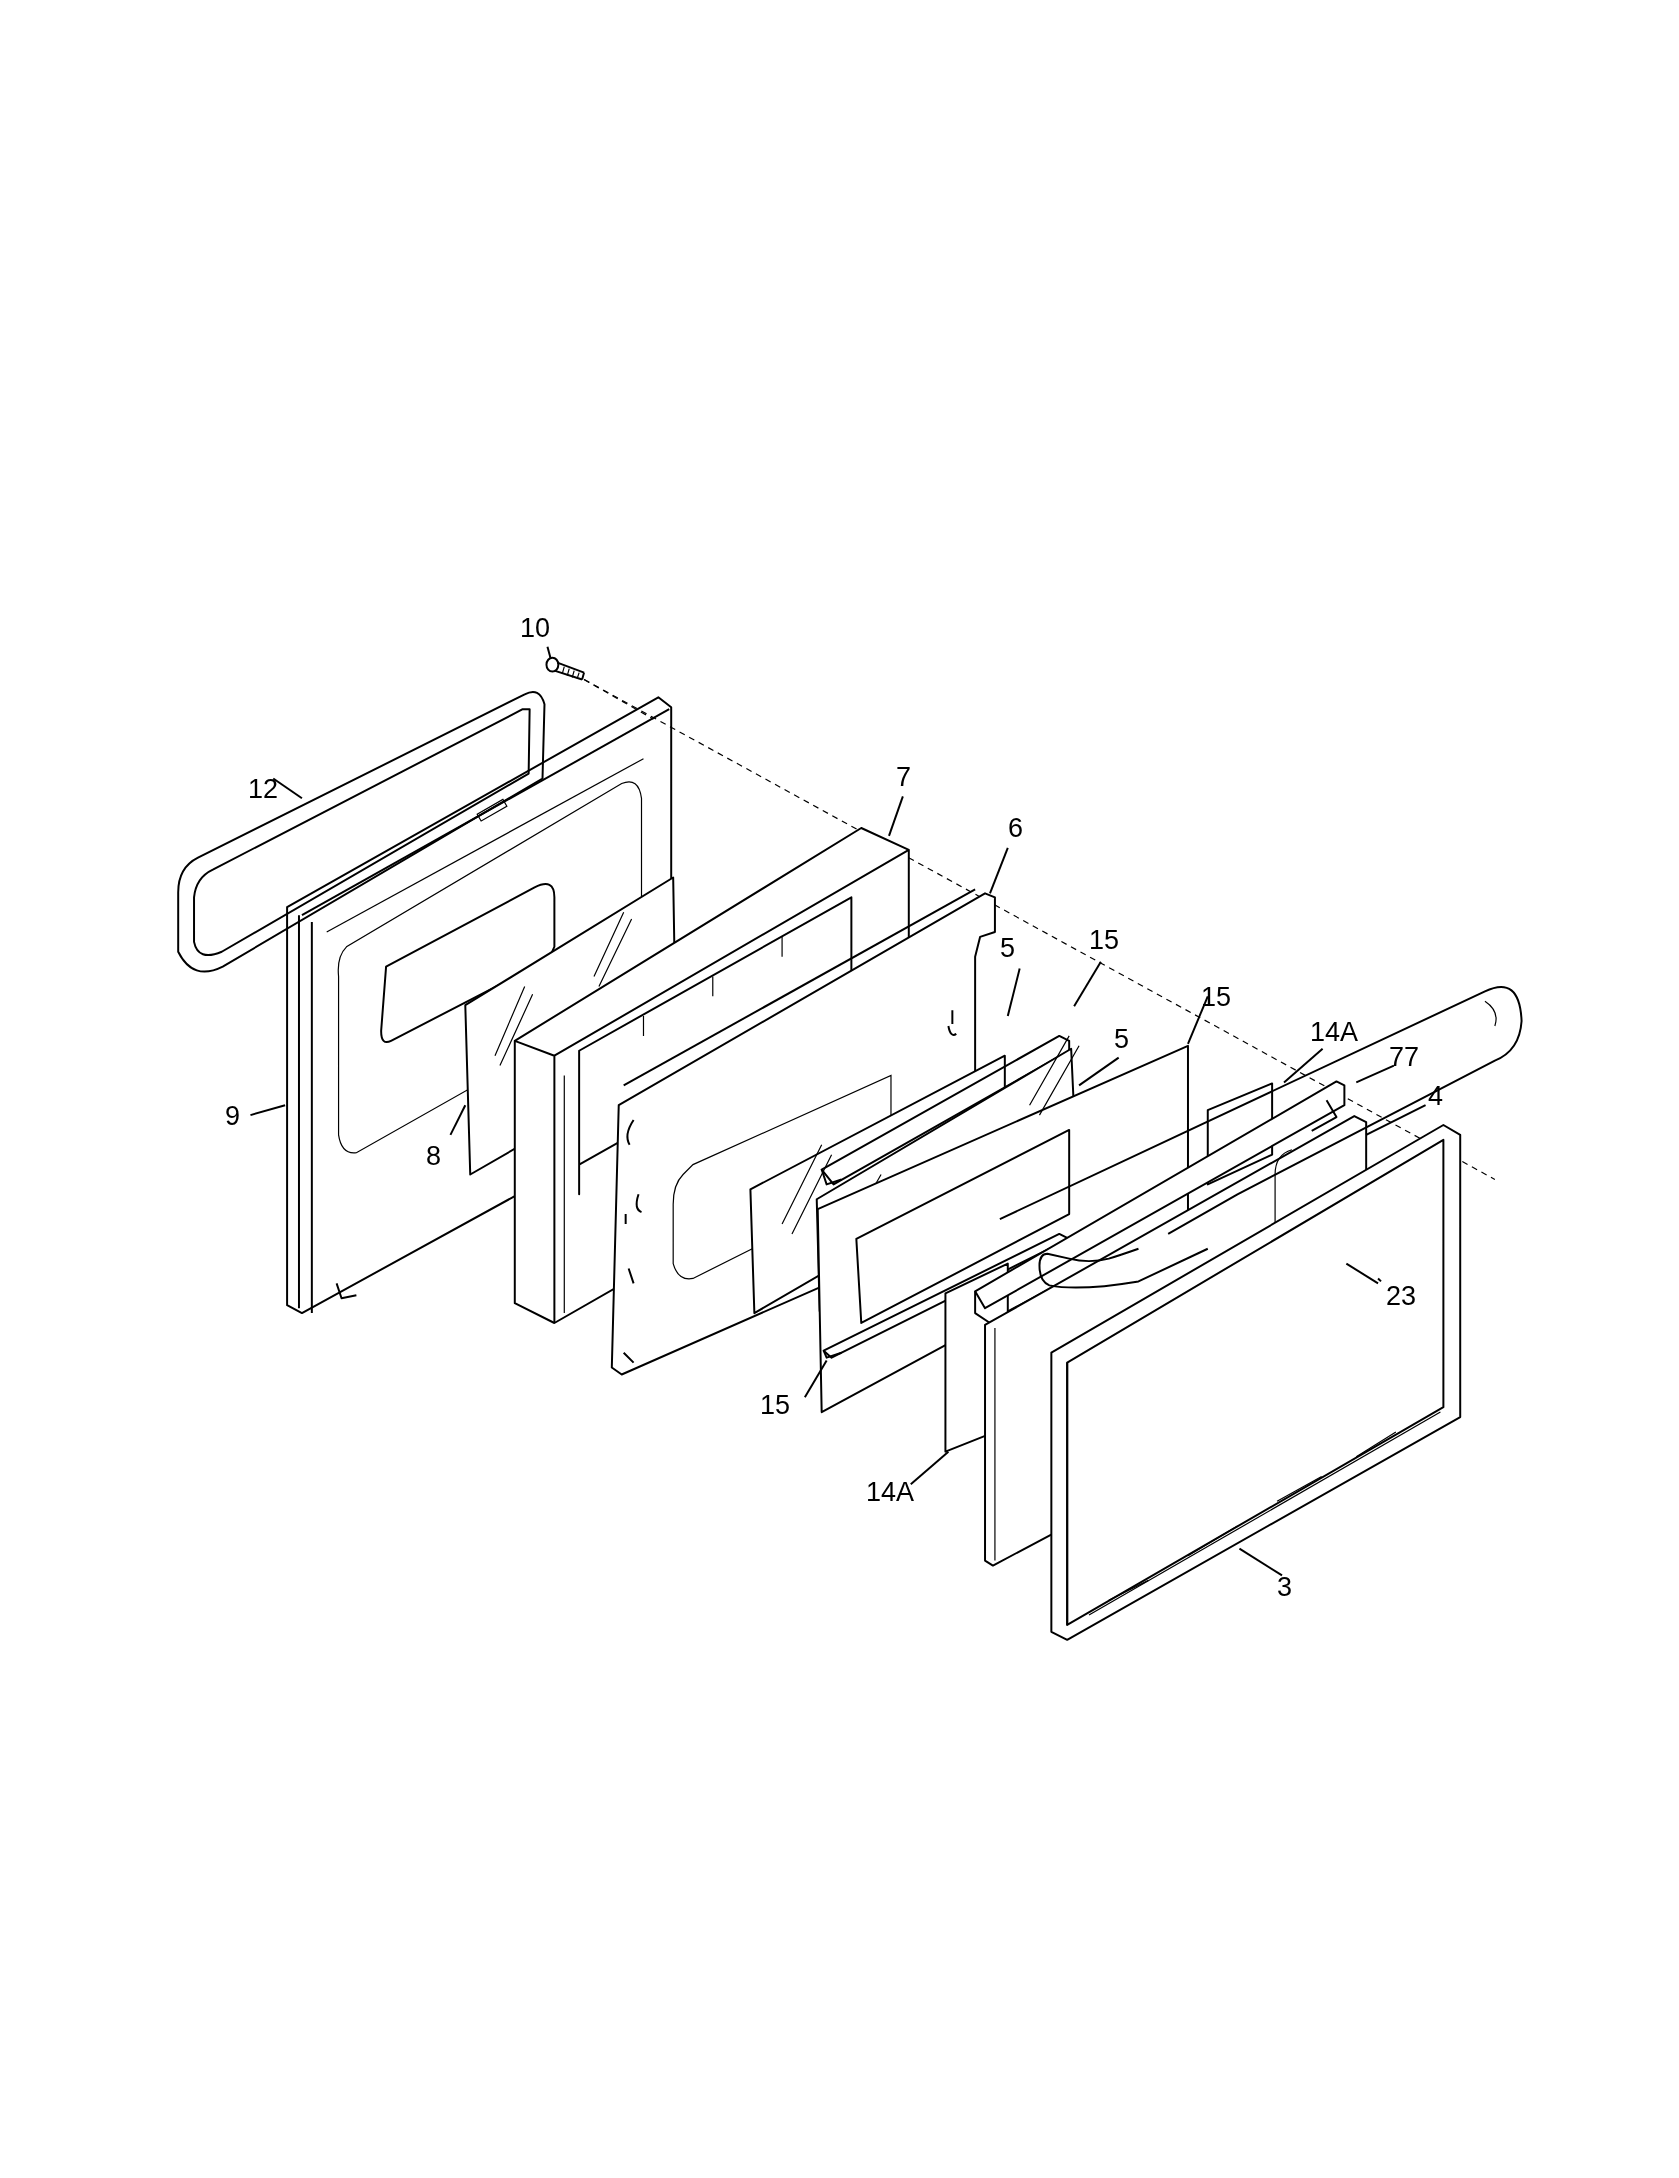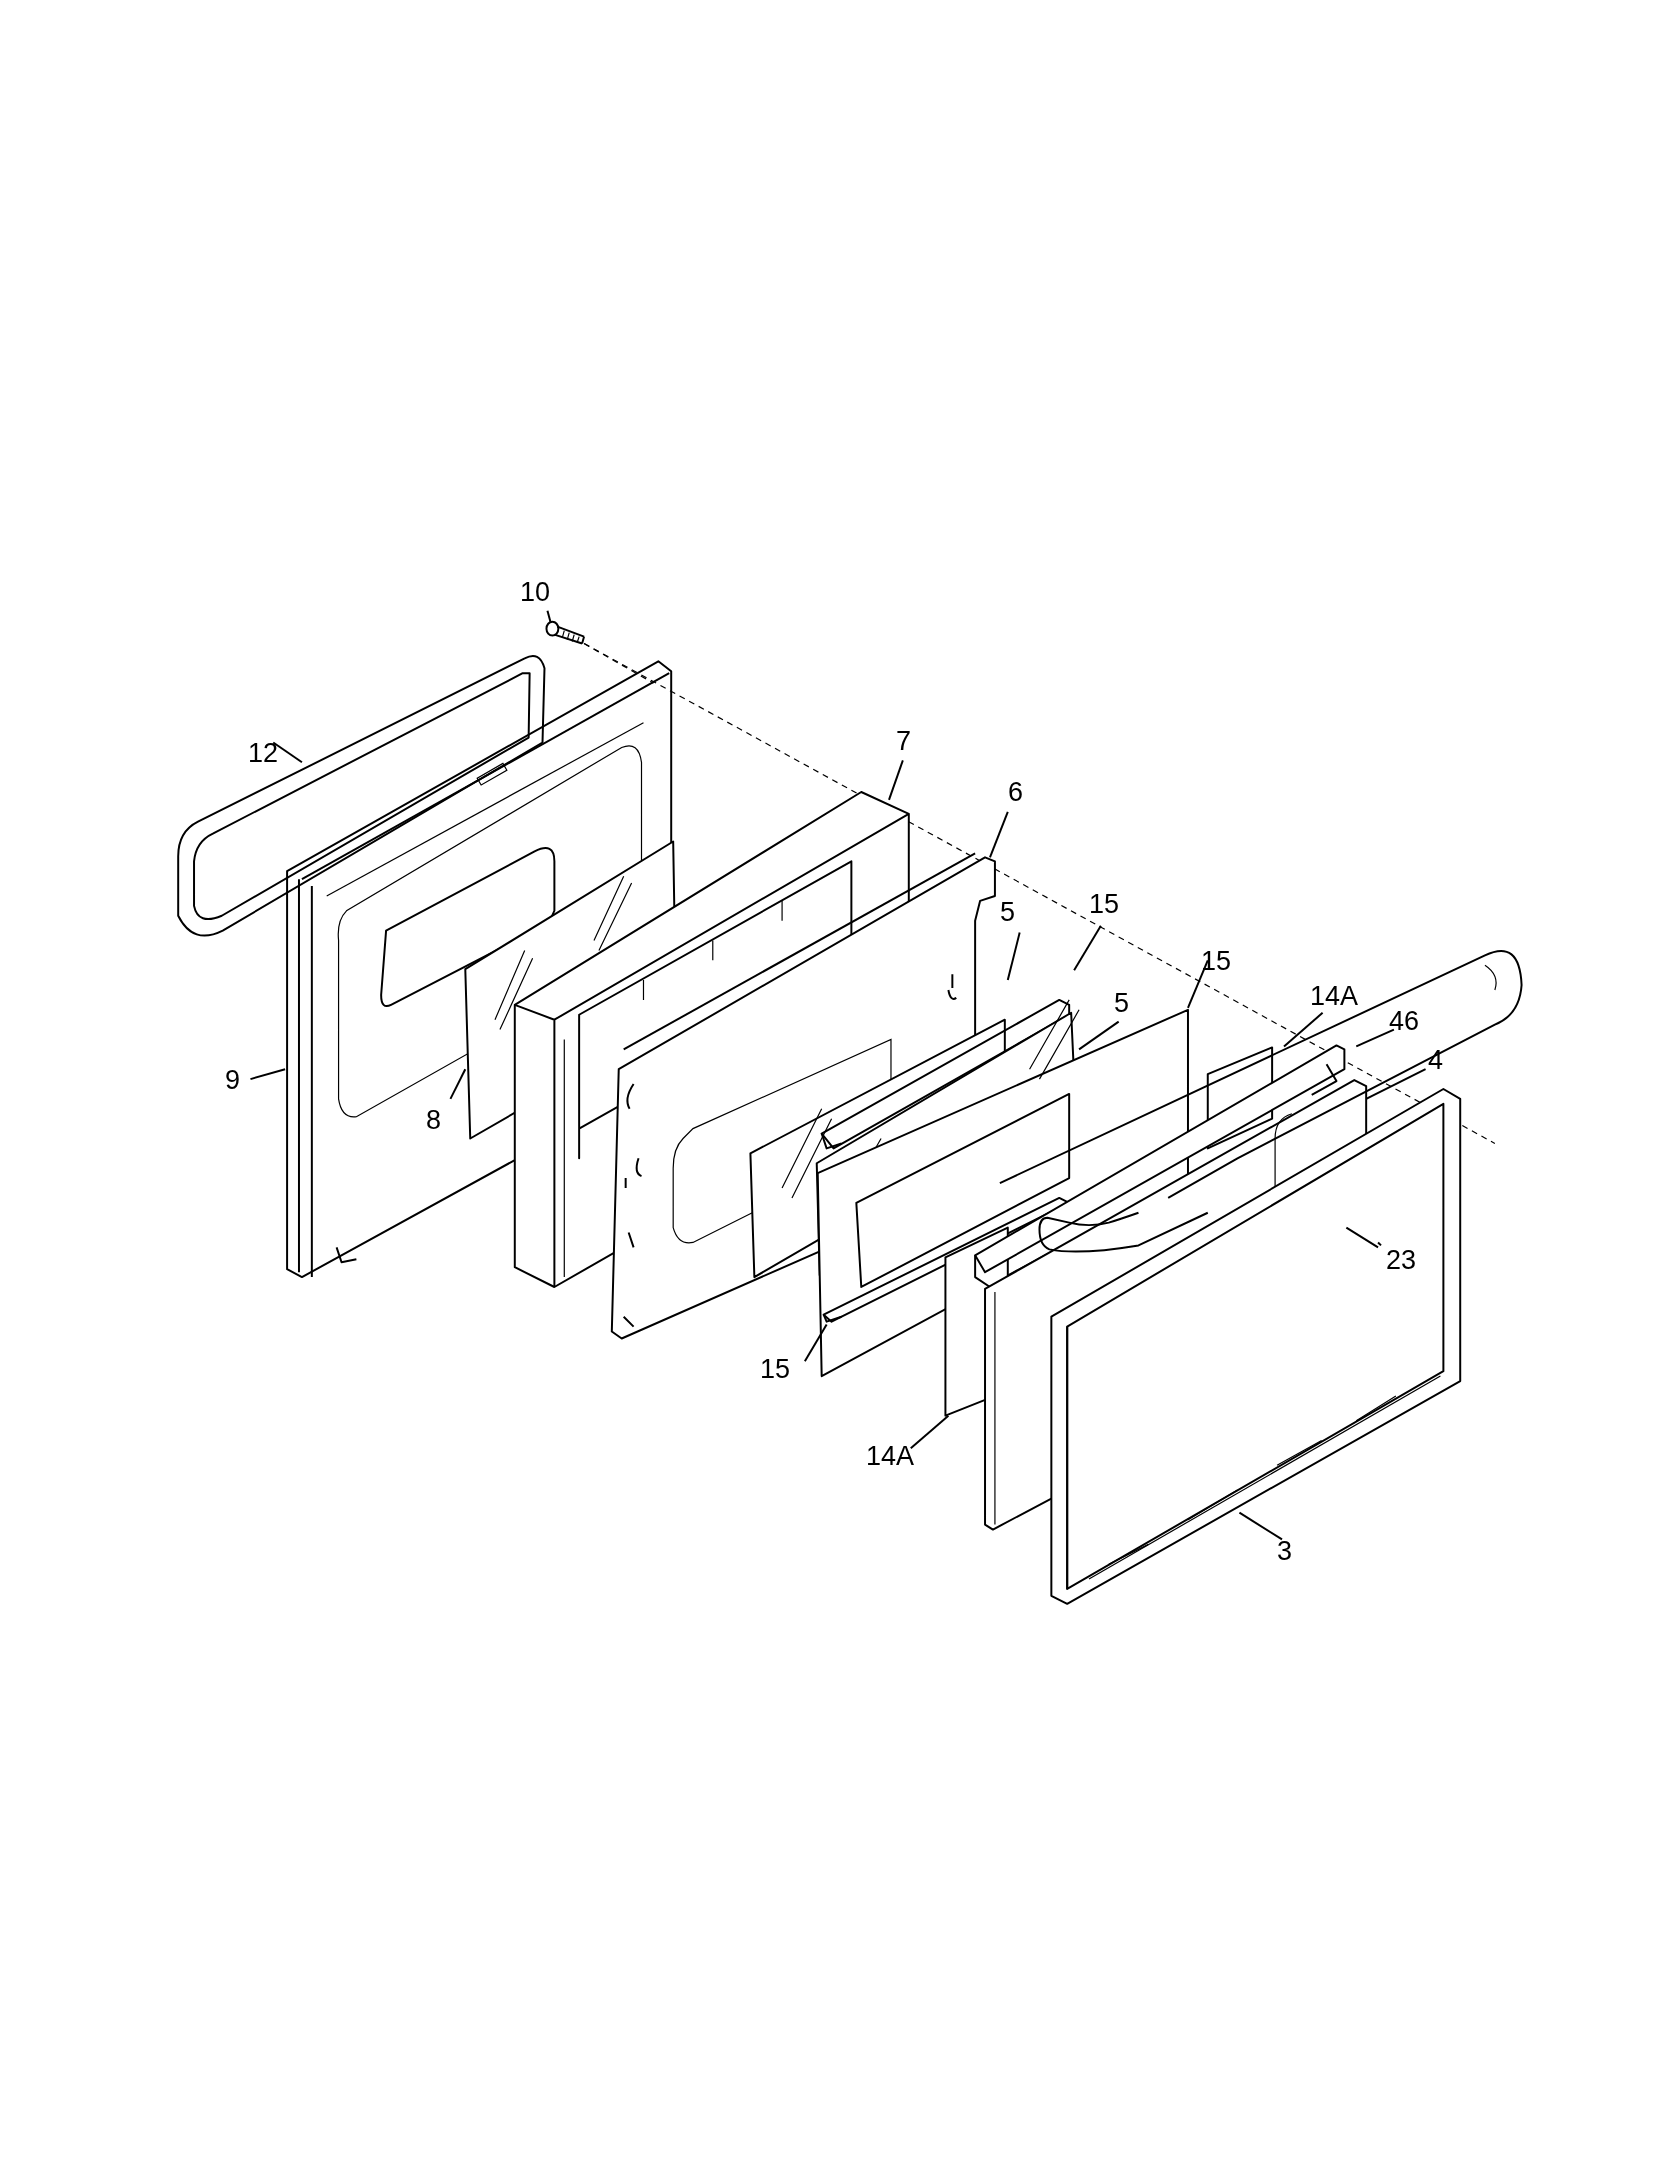--- a/index.html
+++ b/index.html
@@ -1,16 +1,16 @@
 <!DOCTYPE html>
 <html><head>
 <meta charset="utf-8">
 <style>
   html,body{margin:0;padding:0;background:#fff;}
-  #page{position:relative;width:1679px;height:2068px;background:#fff;overflow:hidden;}
+  #page{position:relative;width:1679px;height:2068px;background:#fff;overflow:hidden;margin-top:36px;}
   svg{position:absolute;left:0;top:0;}
   .lbl{position:absolute;font-family:"Liberation Sans",sans-serif;font-size:27px;color:#000;line-height:1;white-space:nowrap;}
   .p{fill:none;stroke:#000;stroke-width:2;stroke-linejoin:round;}
   .t{fill:none;stroke:#000;stroke-width:1.2;}
   .d{fill:none;stroke:#000;stroke-width:1.2;stroke-dasharray:6 5;}
   .w{fill:#fff;stroke:#000;stroke-width:2;stroke-linejoin:round;}
   .ld{stroke:#000;stroke-width:2;}
 </style>
 </head>
 <body>
@@ -145,20 +145,20 @@
 <span class="lbl" style="left:248px;top:740px">12</span>
 <span class="lbl" style="left:225px;top:1067px">9</span>
 <span class="lbl" style="left:426px;top:1107px">8</span>
 <span class="lbl" style="left:896px;top:728px">7</span>
 <span class="lbl" style="left:1008px;top:779px">6</span>
 <span class="lbl" style="left:1000px;top:899px">5</span>
 <span class="lbl" style="left:1089px;top:891px">15</span>
 <span class="lbl" style="left:1114px;top:990px">5</span>
 <span class="lbl" style="left:1201px;top:948px">15</span>
 <span class="lbl" style="left:1310px;top:983px">14A</span>
-<span class="lbl" style="left:1389px;top:1008px">46</span>
+<span class="lbl" style="left:1389px;top:1008px">77</span>
 <span class="lbl" style="left:1428px;top:1047px">4</span>
 <span class="lbl" style="left:1386px;top:1247px">23</span>
 <span class="lbl" style="left:760px;top:1356px">15</span>
 <span class="lbl" style="left:866px;top:1443px">14A</span>
 <span class="lbl" style="left:1277px;top:1538px">3</span>
 </div>
 
 
 </body></html>

